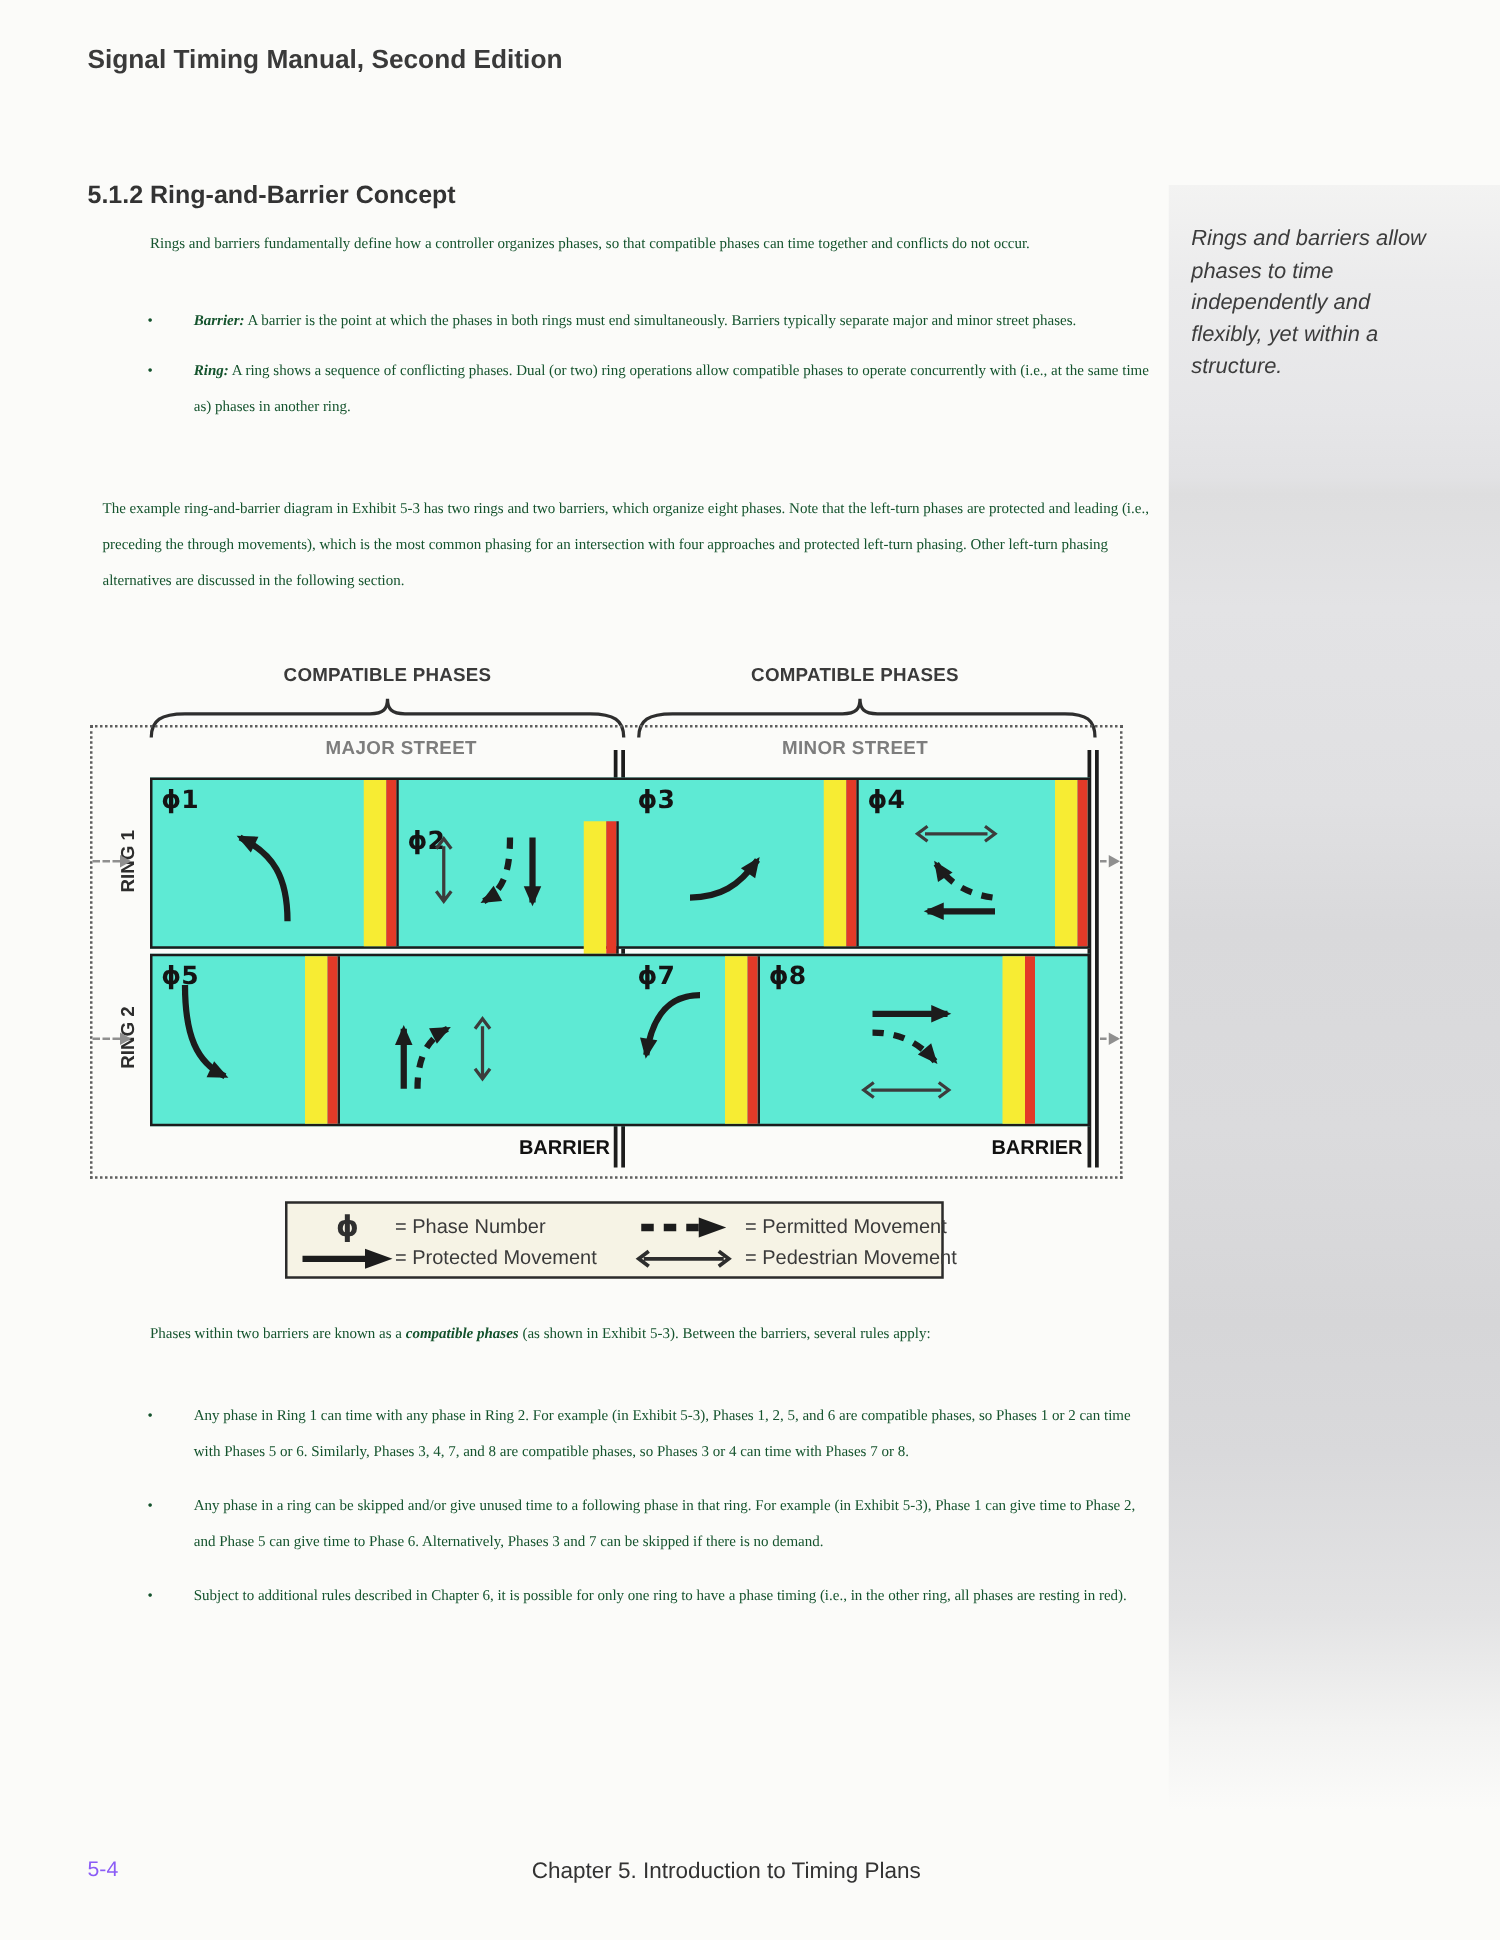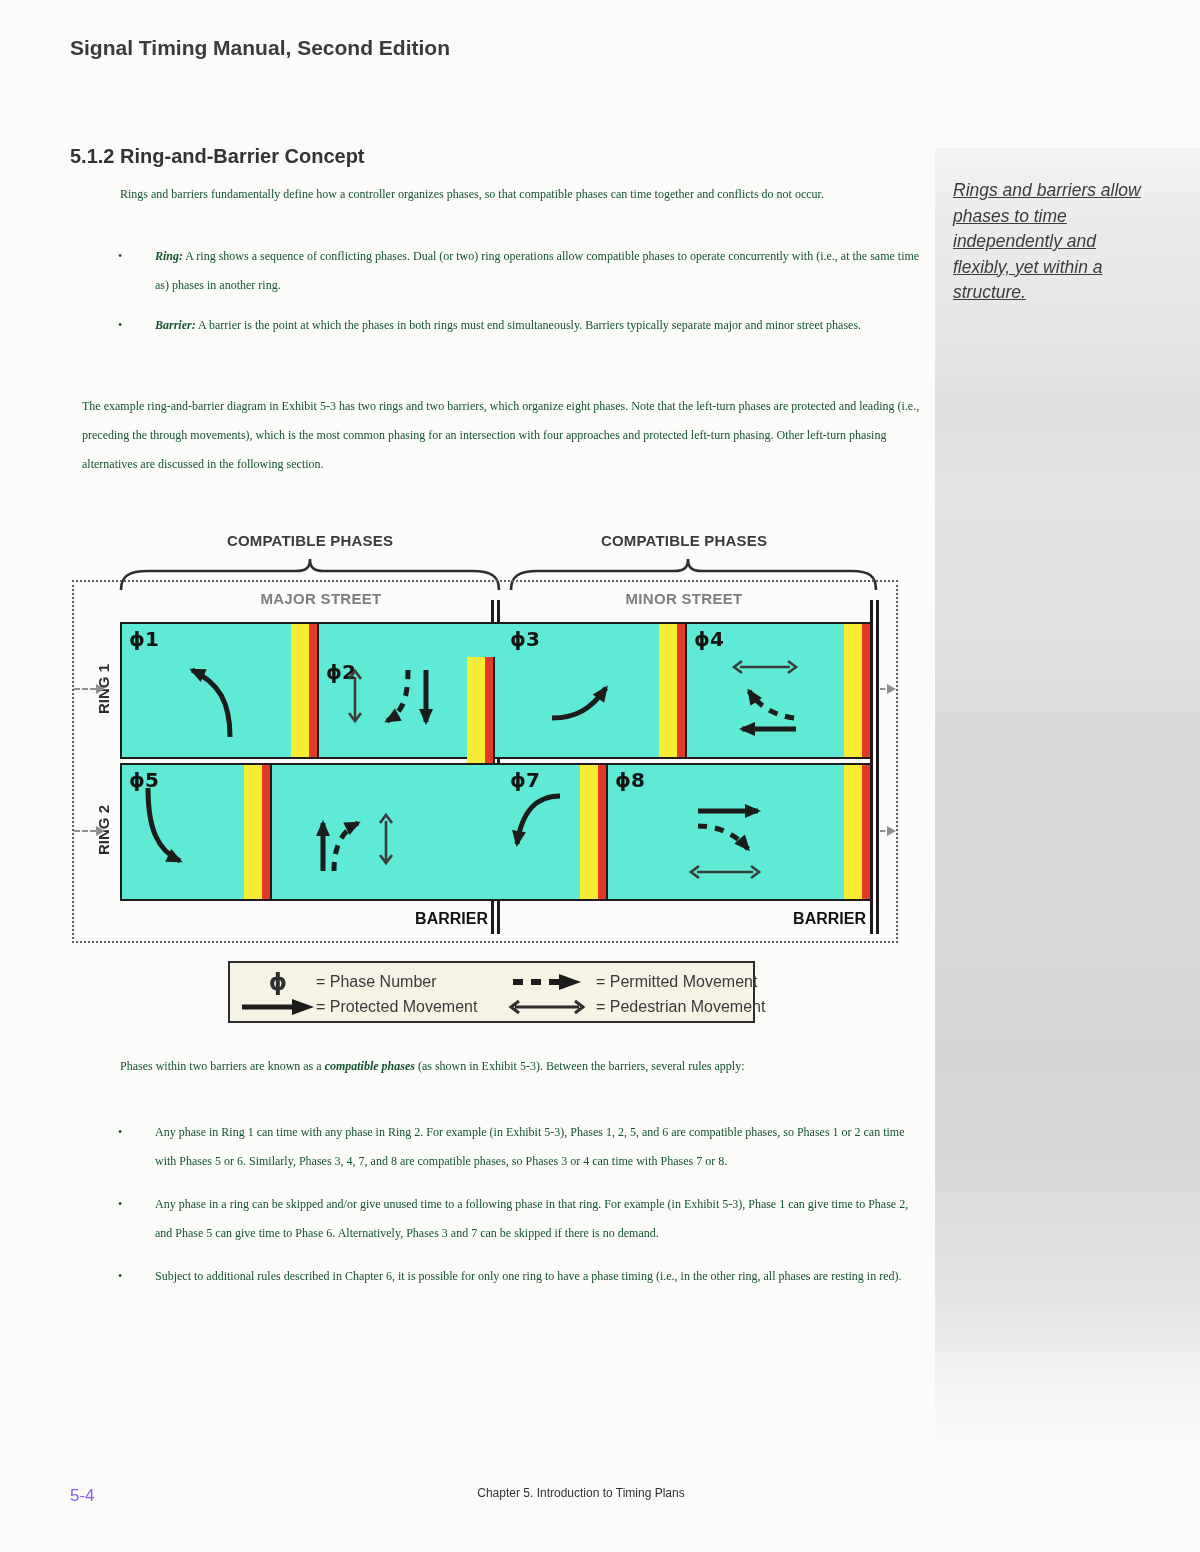--- a/index.html
+++ b/index.html
@@ -6,21 +6,21 @@
   body{background:#ffffff;}
   .page{position:relative;width:1200px;height:1552px;background:#fbfbf9;overflow:hidden;
         font-family:"Liberation Sans",sans-serif;}
 
   
   .sidebar{position:absolute;left:935px;top:148px;width:265px;height:1300px;
     background:linear-gradient(180deg,#f3f3f2 0%,#ebebec 6%,#e6e6e8 14%,#e2e2e4 18%,
       #dededf 19%,#e3e3e5 26%,#e0e0e2 38%,#d9d9db 46%,#dbdbdd 58%,#d6d6d8 70%,
       #d9d9db 78%,#e3e3e4 88%,#f3f3f2 95%,#fbfbf9 100%);}
   .side-note{position:absolute;left:953px;top:178px;width:200px;
-    font-style:italic;font-size:17.5px;line-height:25.5px;color:#3c3c3c;text-decoration:underline;}
+    font-style:italic;font-size:17.5px;line-height:25.5px;color:#3c3c3c;}
   .exhibit-caption{position:absolute;left:953px;top:540px;width:215px;
     font-size:17.5px;line-height:26px;color:#3c3c3c;}
   .exhibit-caption b{font-weight:bold;color:#2f2f2f;}
 
   
   .doc-header{position:absolute;left:70px;top:36px;font-size:21px;font-weight:bold;color:#3a3a3a;}
   .section-heading{position:absolute;left:70px;top:145px;font-size:20px;font-weight:bold;color:#333;}
   .body-block{position:absolute;left:82px;width:838px;font-family:"Liberation Serif",serif;
     font-size:12px;line-height:29px;color:#14532d;}
   .indent{text-indent:38px;}
@@ -64,38 +64,38 @@
     display:grid;grid-template-columns:76px 184px 96px auto;
     align-items:center;padding:4px 10px;row-gap:0;}
   .legend .sym{display:flex;justify-content:center;align-items:center;}
   .legend .phi{font-size:23px;font-weight:bold;color:#2f2f2f;
     font-family:"DejaVu Sans","Liberation Sans",sans-serif;}
   .legend .ltext{font-size:16px;color:#3a3a3a;white-space:nowrap;}
 
   
   .footer-left{position:absolute;left:70px;top:1486px;font-size:17px;color:#8b5cf6;}
   .footer-center{position:absolute;left:0;top:1486px;width:1162px;text-align:center;
-    font-size:12px;color:#333;}
+    font-size:18px;color:#333;}
 </style>
 </head>
 <body>
 
 <div class="page">
 
   <div class="sidebar"></div>
   <div class="side-note">Rings and barriers allow phases to time independently and flexibly, yet within a structure.</div>
 
   <div class="doc-header">Signal Timing Manual, Second Edition</div>
   <div class="section-heading">5.1.2 Ring-and-Barrier Concept</div>
 
   <div class="body-block indent" style="top:180px;">Rings and barriers fundamentally define how a controller organizes phases, so that compatible phases can time together and conflicts do not occur.</div>
 
   <ul class="blist body-block" style="top:242px;">
+    <li><span class="term">Barrier:</span><span> A barrier is the point at which the phases in both rings must end simultaneously. Barriers typically separate major and minor street phases.</span></li>
     <li><span class="term">Ring:</span><span> A ring shows a sequence of conflicting phases. Dual (or two) ring operations allow compatible phases to operate concurrently with (i.e., at the same time as) phases in another ring.</span></li>
-    <li><span class="term">Barrier:</span><span> A barrier is the point at which the phases in both rings must end simultaneously. Barriers typically separate major and minor street phases.</span></li>
   </ul>
 
   <div class="body-block" style="top:392px;">The example ring-and-barrier diagram in Exhibit 5-3 has two rings and two barriers, which organize eight phases. Note that the left-turn phases are protected and leading (i.e., preceding the through movements), which is the most common phasing for an intersection with four approaches and protected left-turn phasing. Other left-turn phasing alternatives are discussed in the following section.</div>
 
   <div class="diagram">
 
     <div class="compat-label" style="left:240px;">COMPATIBLE PHASES</div>
     <div class="compat-label" style="left:614px;">COMPATIBLE PHASES</div>
 
     <svg class="arrow-overlay" width="836" height="425">
@@ -140,21 +140,21 @@
       <div class="cell" style="left:0;width:117px;padding-left:31px;">
         <div class="stripe-y" style="right:8px;"></div>
         <div class="stripe-r" style="right:0;"></div>
         <div class="phase-label">ϕ5</div>
       </div>
       <div class="cell" style="left:381px;width:103px;">
         <div class="stripe-y" style="right:8px;"></div>
         <div class="stripe-r" style="right:0;"></div>
         <div class="phase-label">ϕ7</div>
       </div>
-      <div class="cell last" style="left:486px;width:262px;">
+      <div class="cell last" style="left:486px;width:220px;">
         <div class="stripe-y" style="right:8px;"></div>
         <div class="stripe-r" style="right:0;"></div>
         <div class="phase-label">ϕ8</div>
       </div>
     </div>
 
     <div class="ring-label" style="left:33px;top:159px;">RING 1</div>
     <div class="ring-label" style="left:33px;top:300px;">RING 2</div>
 
     <div class="dash-conn" style="left:4px;top:158px;width:22px;"></div>

